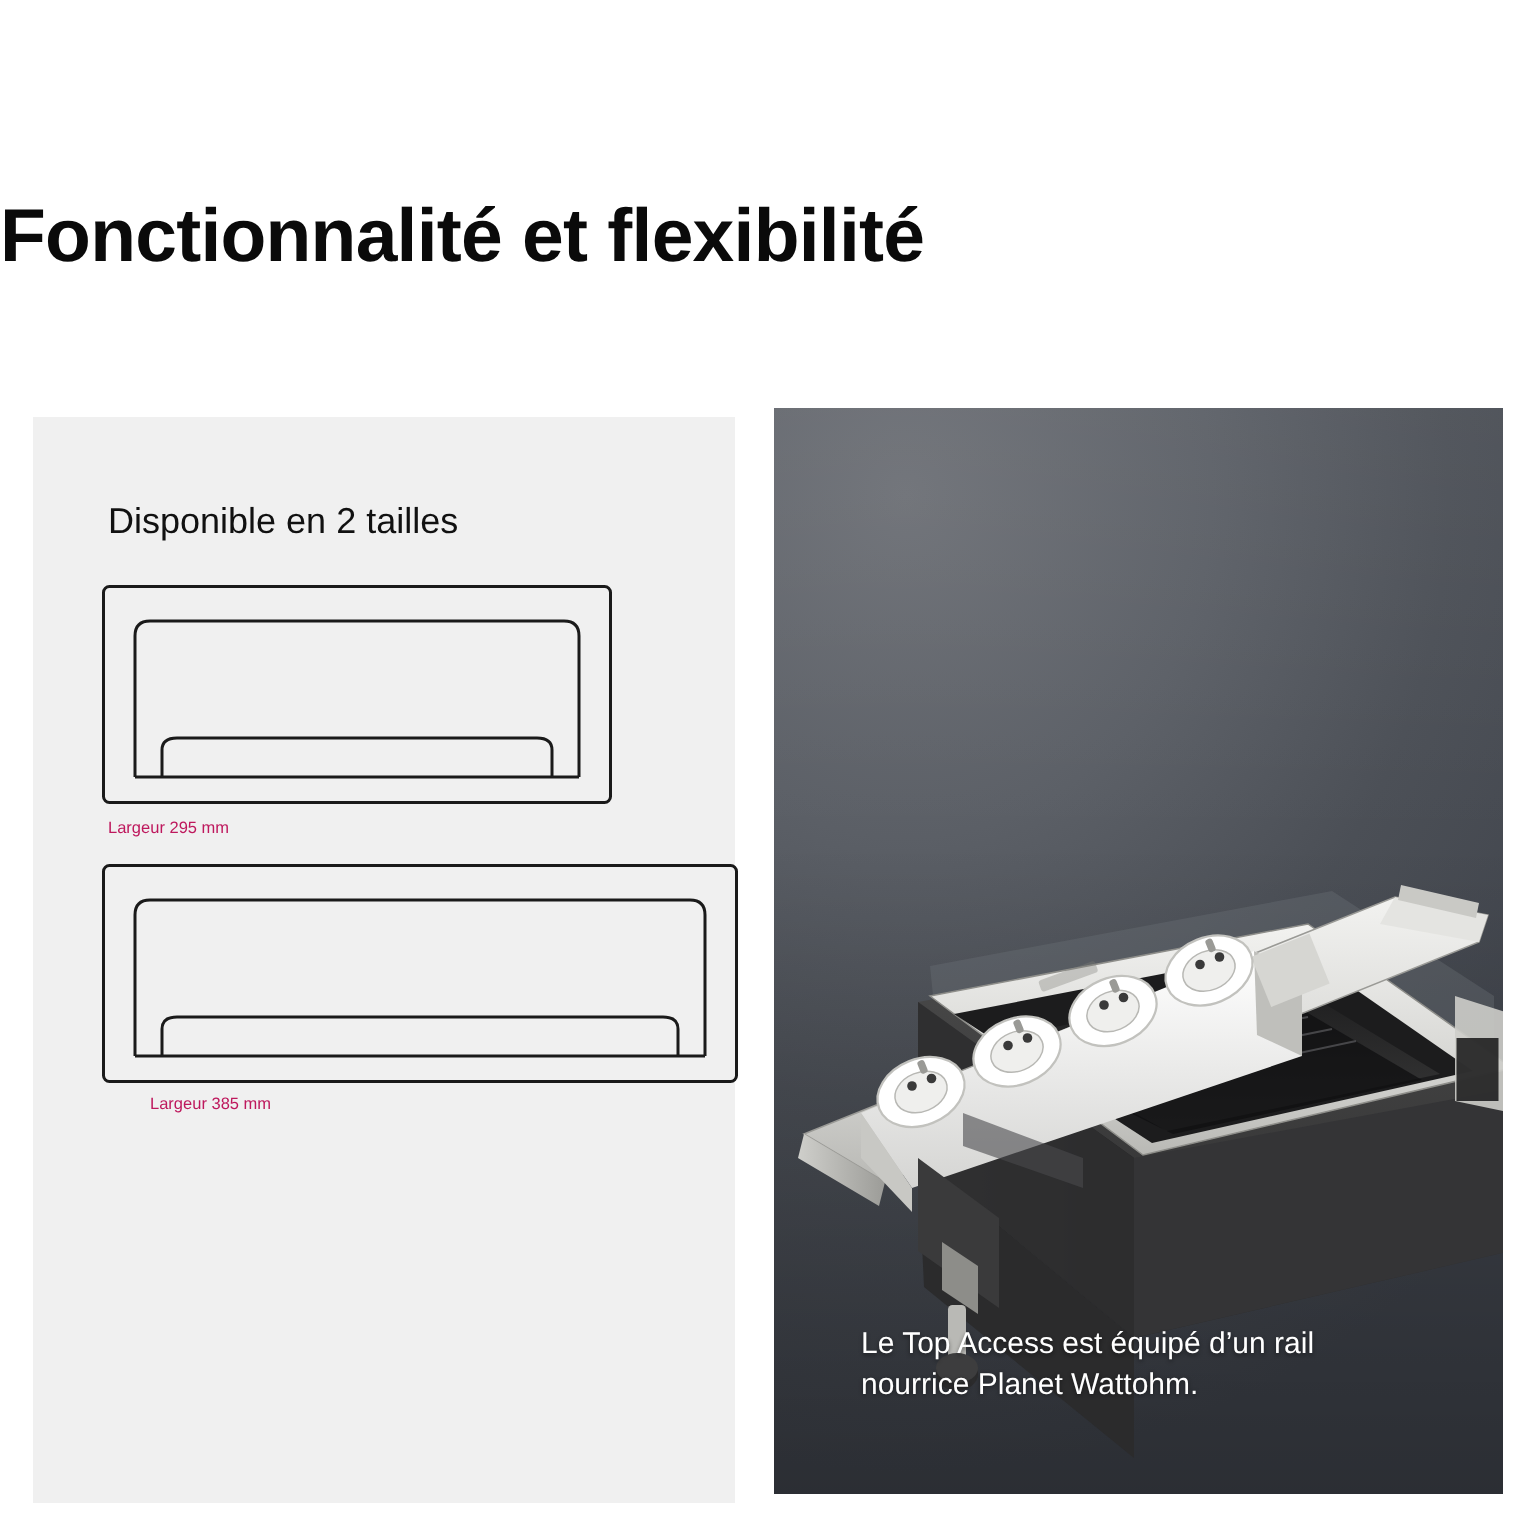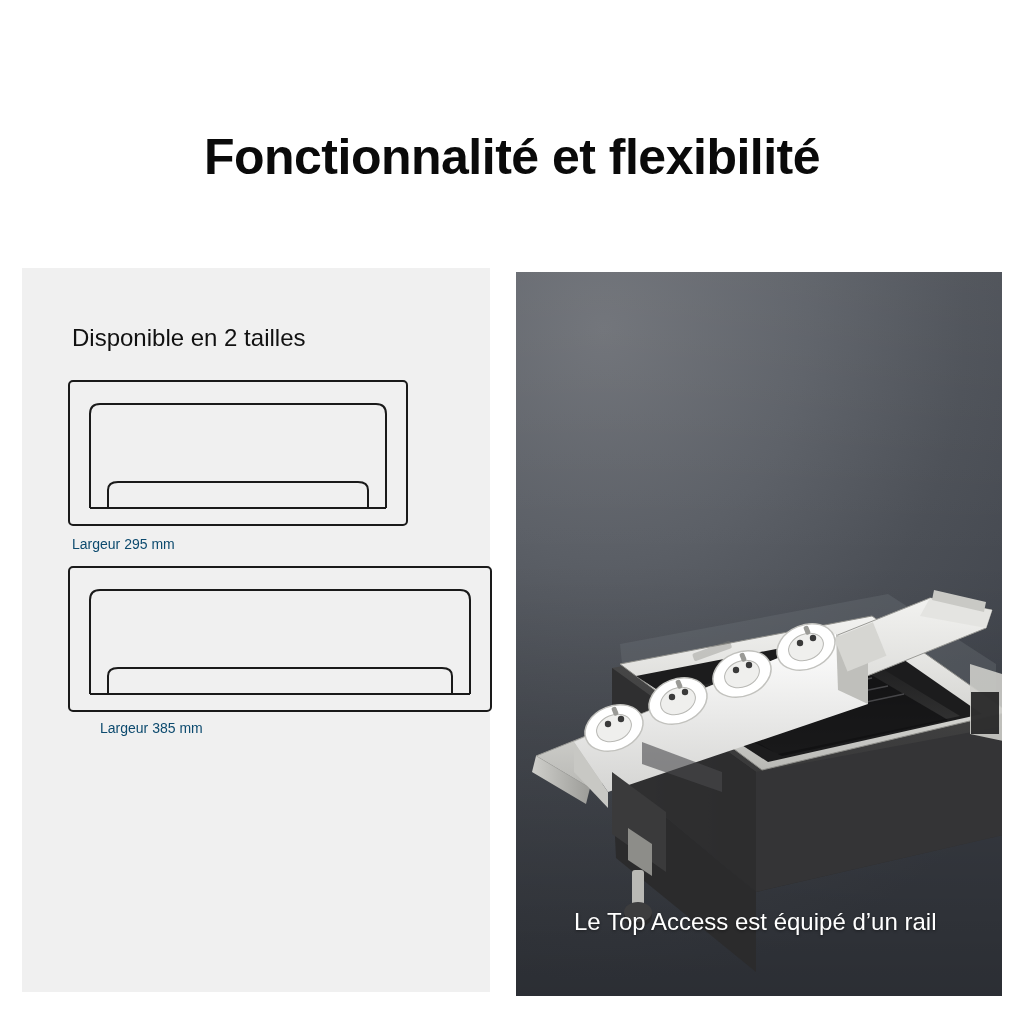--- a/index.html
+++ b/index.html
@@ -20,33 +20,33 @@
     position: absolute;
     inset: 0;
     background: #ffffff;
   }
 
   .title {
     position: absolute;
     top: 96px;
     left: 0;
     width: 1024px;
-    text-align: center;
+    text-align: left;
     font-size: 50px;
     font-weight: bold;
     letter-spacing: -0.5px;
     color: #0a0a0a;
     line-height: 1.1;
   }
 
   
   .left-panel {
     position: absolute;
     left: 22px;
-    top: 268px;
+    top: 278px;
     width: 468px;
     height: 724px;
     background: #f0f0f0;
   }
 
   .left-heading {
     position: absolute;
     left: 50px;
     top: 56px;
     font-size: 24px;
@@ -57,22 +57,22 @@
   .diagram-wrap {
     position: absolute;
     left: 0;
     top: 0;
     width: 468px;
     height: 724px;
   }
 
   .size-caption {
     position: absolute;
-    font-size: 14px;
-    color: #0c4a6e;
+    font-size: 11px;
+    color: #be185d;
   }
   .cap-1 { left: 50px; top: 268px; }
   .cap-2 { left: 50px; top: 452px; margin-left: 28px; }
 
   svg.d1 { position: absolute; left: 46px; top: 112px; }
   svg.d2 { position: absolute; left: 46px; top: 298px; }
 
   
   .right-panel {
     position: absolute;
@@ -96,21 +96,21 @@
     inset: 0;
     background: linear-gradient(180deg, rgba(255,255,255,0.05) 0%, rgba(0,0,0,0.0) 40%, rgba(0,0,0,0.30) 100%);
   }
 
   .caption-block {
     position: absolute;
     left: 58px;
     bottom: 58px;
     width: 400px;
     color: #ffffff;
-    font-size: 24px;
+    font-size: 20px;
     line-height: 1.38;
     text-shadow: 0 1px 3px rgba(0,0,0,0.45);
   }
   .caption-block div { white-space: nowrap; }
 </style>
 </head>
 <body>
 
 <div class="page">
 
@@ -239,16 +239,17 @@
       <rect x="116" y="598" width="12" height="40" rx="3" fill="#b9b9b5"></rect>
       <ellipse cx="122" cy="644" rx="14" ry="11" fill="#2b2b2c"></ellipse>
       <ellipse cx="122" cy="640" rx="14" ry="10" fill="#3d3d3e"></ellipse>
       <path d="M126 470 L206 500 L206 520 L126 492 Z" fill="#4a4a4c" opacity="0.6"></path>
 
       <rect x="176" y="382" width="40" height="8" rx="2" fill="#7d7d79" opacity="0.35" transform="rotate(-20 176 382)"></rect>
     </svg>
 
     <div class="caption-block">
       <div>Le Top Access est équipé d’un rail</div>
+      <div>nourrice Planet Wattohm.</div>
     </div>
   </section>
 
 </div>
 
 </body></html>

